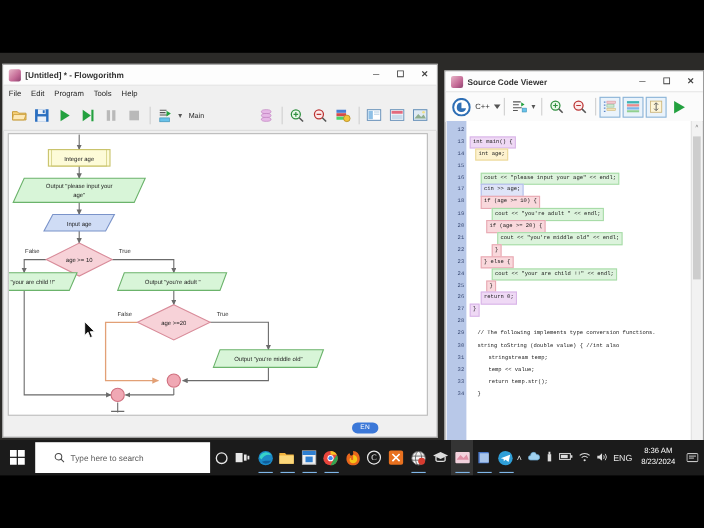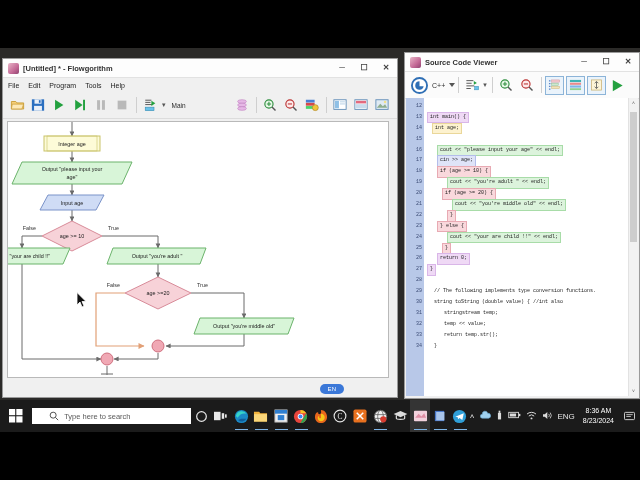--- a/index.html
+++ b/index.html
@@ -45,21 +45,21 @@
   .en-pill{position:absolute;right:52px;bottom:2px;width:24px;height:10px;border-radius:5px;
            background:#3b78d8;color:#fff;font-size:6px;display:flex;align-items:center;
            justify-content:center;letter-spacing:.4px;}
 
   
   svg.flow{position:absolute;left:0;top:0;}
   .fl-text{font-family:"Liberation Sans",sans-serif;font-size:5.4px;fill:#1c1c1c;}
   .fl-lbl{font-family:"Liberation Sans",sans-serif;font-size:5.4px;fill:#333;}
 
   
-  #codeviewer{left:404px;top:4px;width:234px;height:345px;}
+  #codeviewer{left:404px;top:16px;width:234px;height:345px;}
   .cv-toolbar{height:26px;background:#fbfbfb;display:flex;align-items:center;
               padding:0 4px;border-bottom:1px solid #dedede;}
   .cv-lang{font-size:7px;color:#303030;margin:0 4px 0 2px;}
   .caret{width:0;height:0;border-left:3px solid transparent;border-right:3px solid transparent;
          border-top:4px solid #555;}
   .btn-box{width:17px;height:17px;border:1px solid #8cb4d8;background:#eaf3fb;
            display:flex;align-items:center;justify-content:center;margin-right:2px;}
   .code-area{position:absolute;left:1px;top:45px;width:232px;height:298px;background:#fff;
              display:flex;overflow:hidden;}
   .gutter{width:16px;background:#b8c8e8;color:#3a4a74;font-family:"Liberation Mono",monospace;
@@ -77,21 +77,21 @@
   .vscroll{position:absolute;right:1px;top:45px;width:9px;height:298px;background:#f2f2f2;
            border-left:1px solid #e2e2e2;}
   .vthumb{position:absolute;left:1px;top:14px;width:7px;height:130px;background:#cdcdcd;}
   .vbtn{position:absolute;left:0;width:9px;height:10px;font-size:5px;color:#606060;
         display:flex;align-items:center;justify-content:center;}
 
   
   .taskbar{position:absolute;left:0;top:400px;width:640px;height:32px;background:#1b1b1b;
            display:flex;align-items:center;}
   .start{width:34px;height:32px;display:flex;align-items:center;justify-content:center;}
-  .searchbox{width:150px;height:16px;background:#fff;display:flex;align-items:center;
+  .searchbox{width:150px;height:28px;background:#fff;display:flex;align-items:center;
              padding-left:17px;gap:5px;}
   .search-ph{font-size:7.5px;color:#5a5a5a;}
   .tb-app{width:21px;height:32px;display:flex;align-items:center;justify-content:center;
           position:relative;}
   .tb-app.open::after{content:"";position:absolute;bottom:2px;left:4px;width:13px;height:1.5px;
           background:#7fb6e8;}
   .tb-app.active{background:#343434;}
   .tray{margin-left:auto;display:flex;align-items:center;gap:5px;padding-right:4px;}
   .tray-ico{font-size:8px;color:#e6e6e6;}
   .clock{color:#fff;font-size:7px;text-align:center;line-height:10px;padding:0 3px;}

